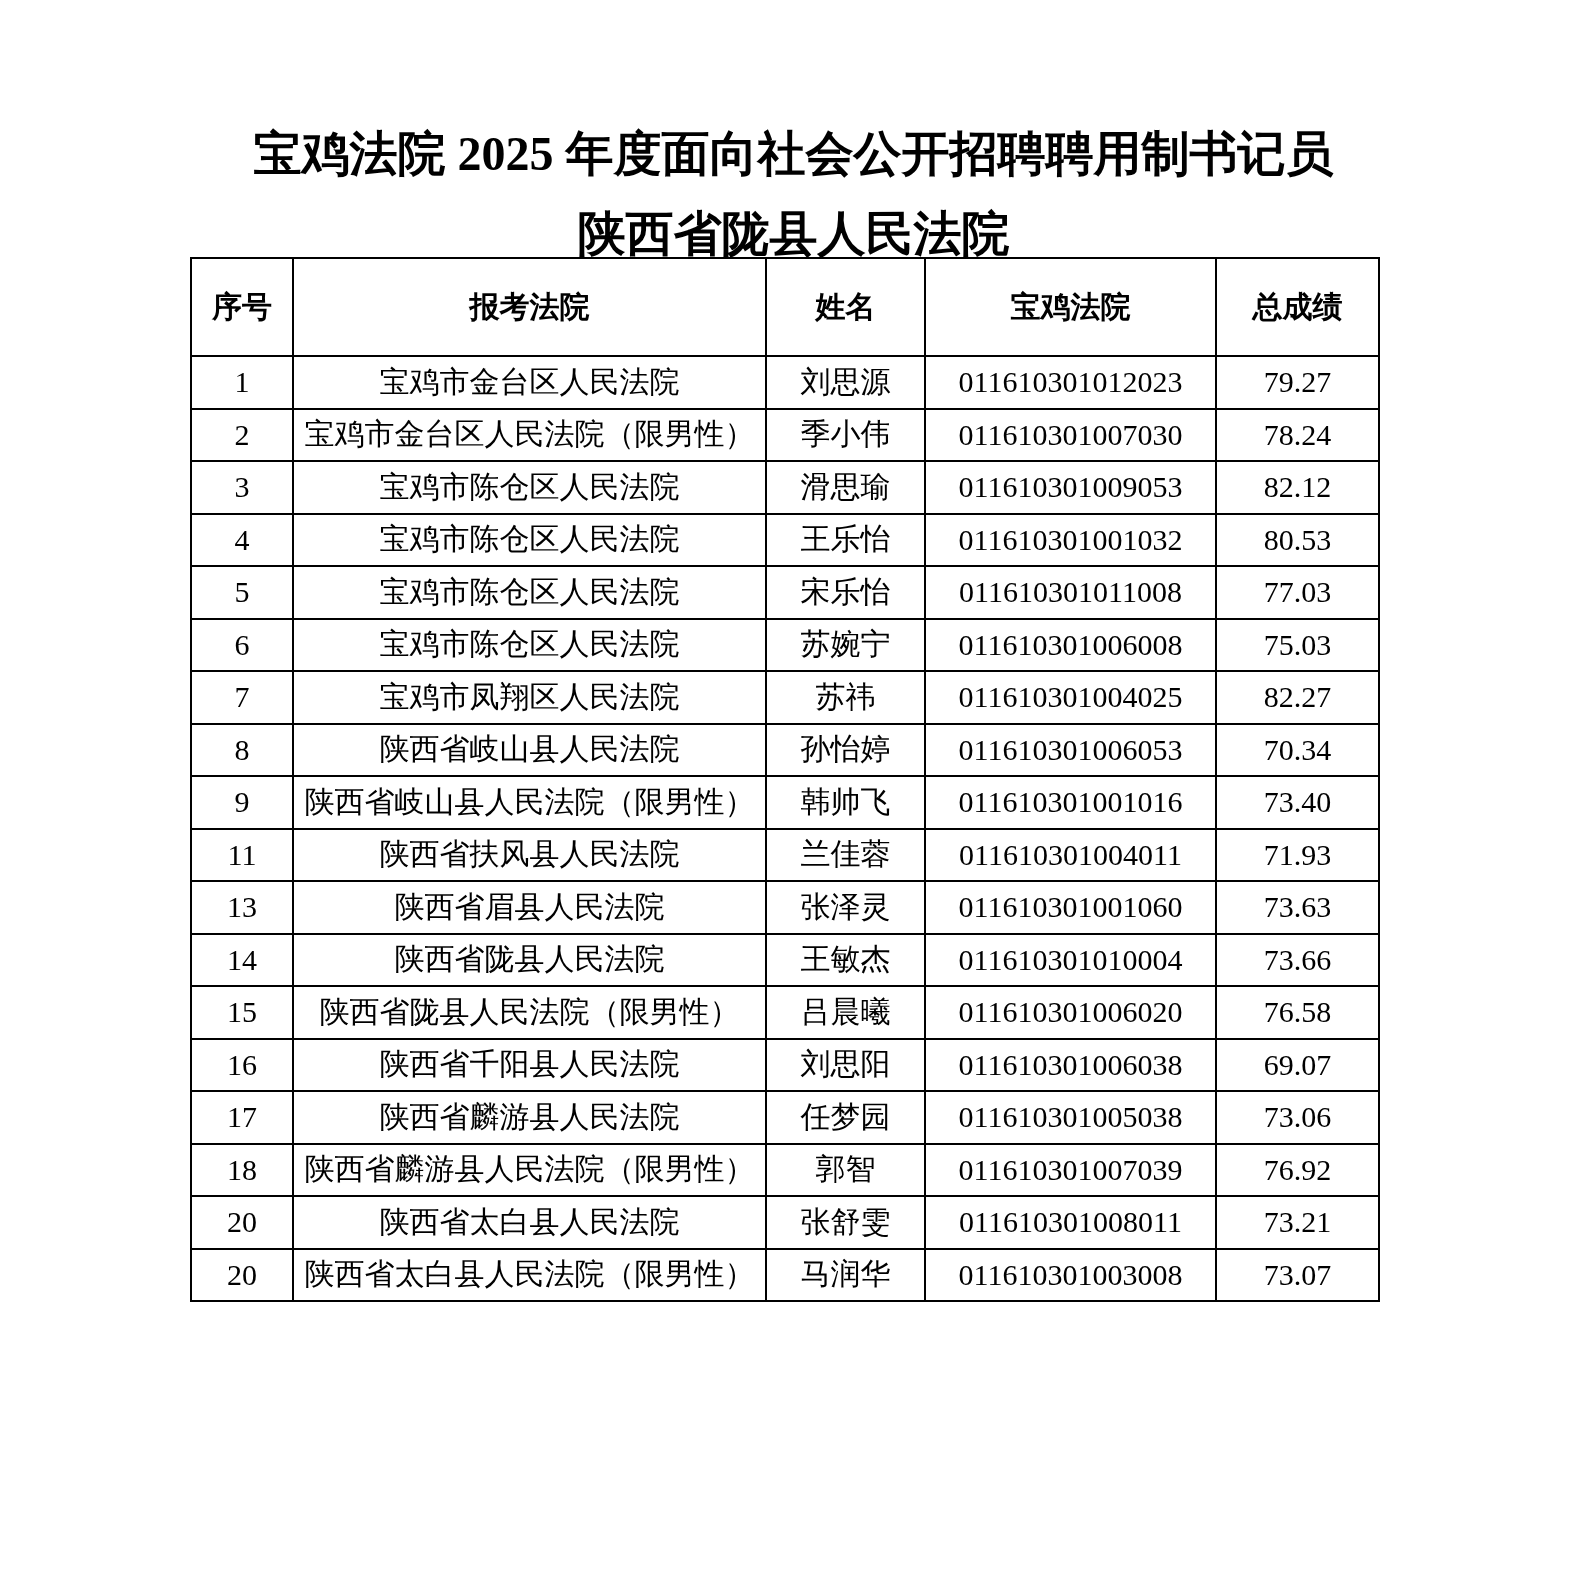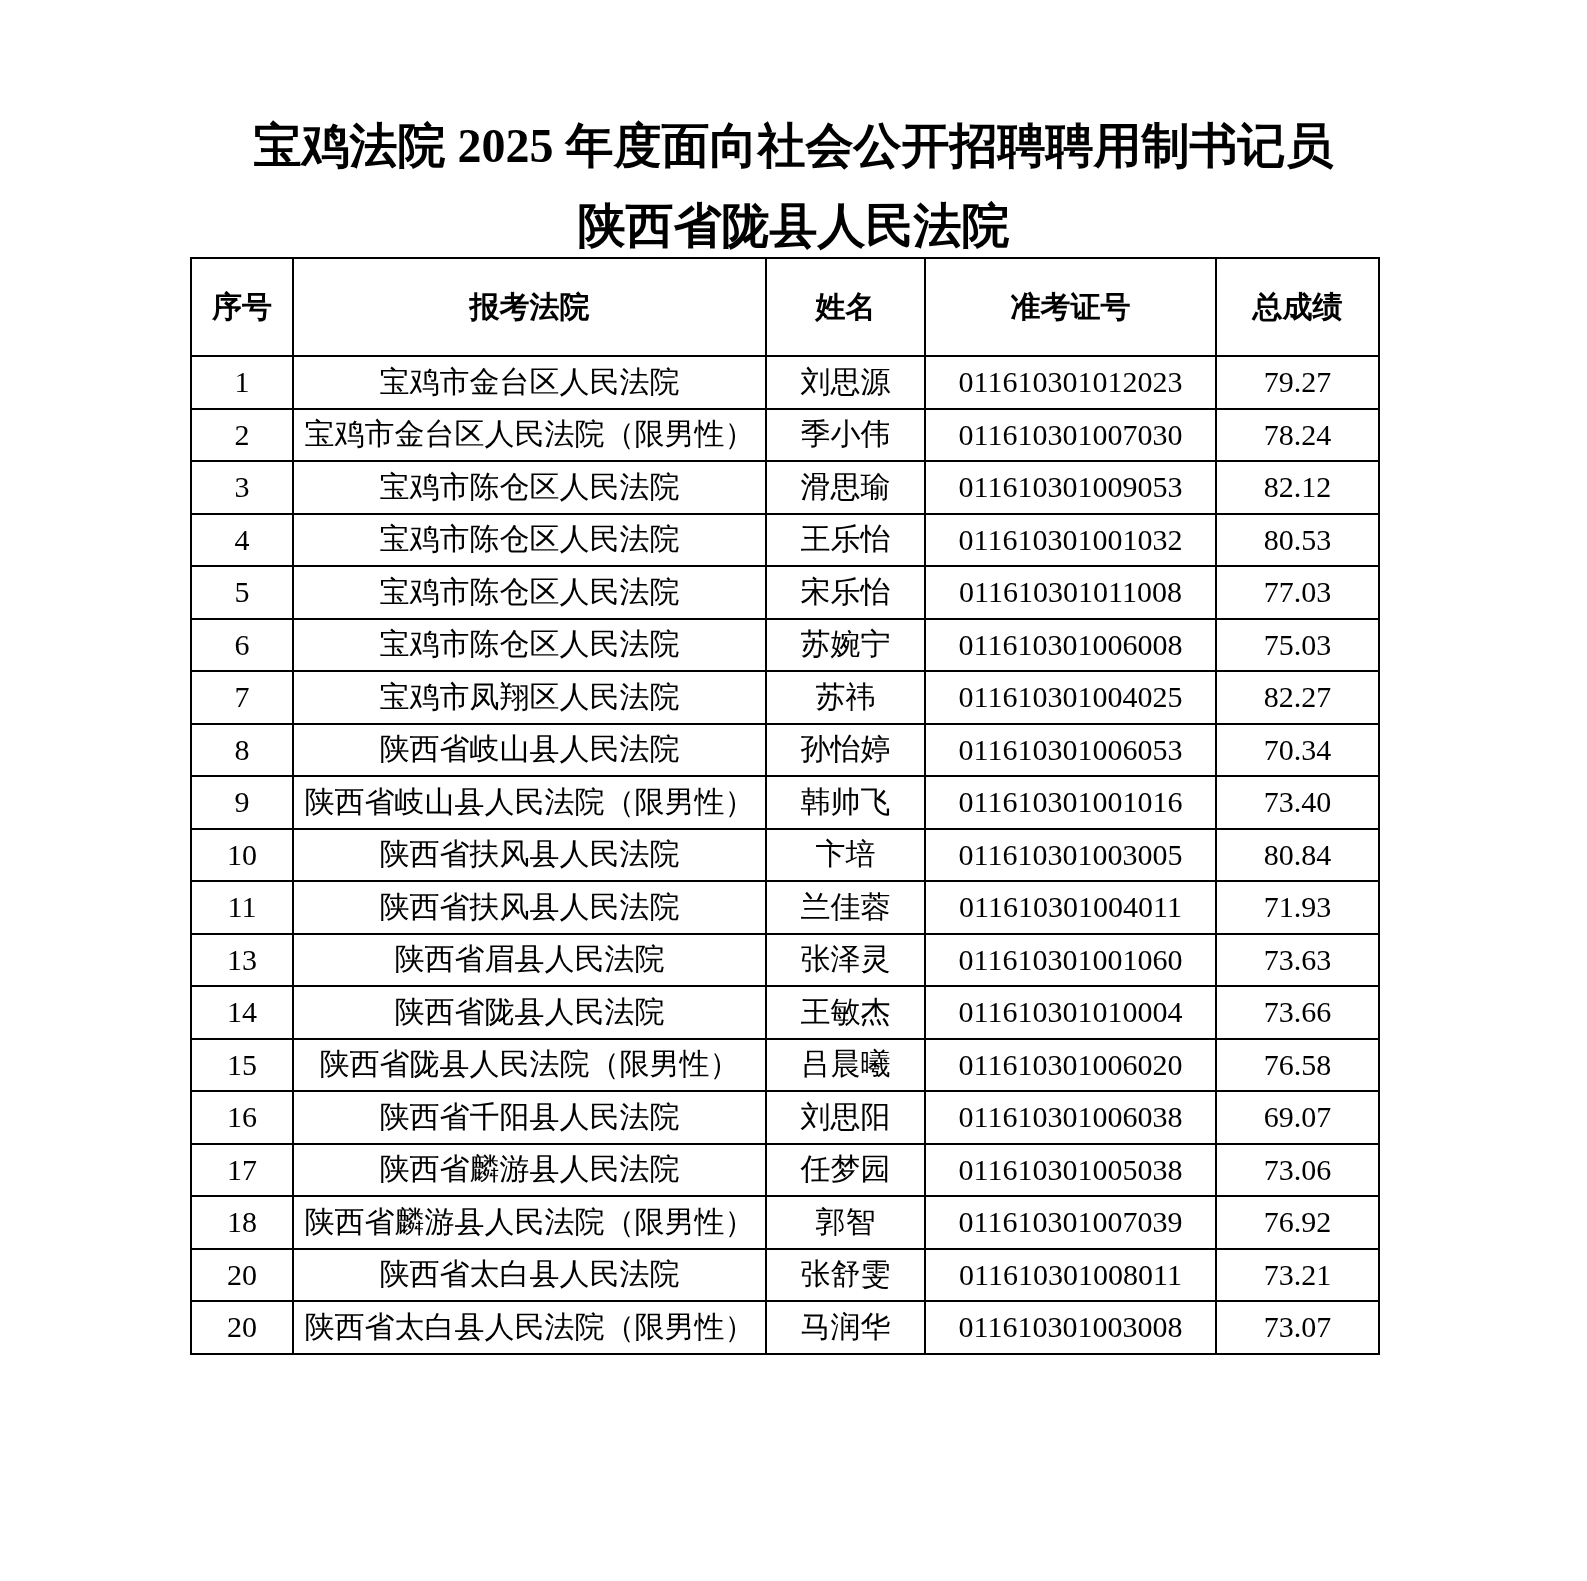--- a/index.html
+++ b/index.html
@@ -17,20 +17,21 @@
   }
   .doc-title {
     position: absolute;
     left: 0;
     width: 100%;
     text-align: center;
     font-weight: bold;
     font-size: 48px;
     line-height: 52px;
     white-space: nowrap;
+    margin-top: 8px;
   }
   .doc-title.line1 { top: 120px; }
   .doc-title.line2 { top: 200px; }
 
   table.roster {
     position: absolute;
     left: 190px;
     top: 257px;
     width: 1188px;
     border-collapse: collapse;
@@ -76,21 +77,21 @@
       <col class="c-court">
       <col class="c-name">
       <col class="c-ticket">
       <col class="c-score">
     </colgroup>
     <thead>
       <tr>
         <th>序号</th>
         <th>报考法院</th>
         <th>姓名</th>
-        <th>准考证号</th>
+        <th>宝鸡法院</th>
         <th>总成绩</th>
       </tr>
     </thead>
     <tbody>
         <tr>
           <td>1</td>
           <td>宝鸡市金台区人民法院</td>
           <td>刘思源</td>
           <td>011610301012023</td>
           <td>79.27</td>
@@ -145,27 +146,20 @@
           <td>70.34</td>
         </tr>
         <tr>
           <td>9</td>
           <td>陕西省岐山县人民法院（限男性）</td>
           <td>韩帅飞</td>
           <td>011610301001016</td>
           <td>73.40</td>
         </tr>
         <tr>
-          <td>10</td>
-          <td>陕西省扶风县人民法院</td>
-          <td>卞培</td>
-          <td>011610301003005</td>
-          <td>80.84</td>
-        </tr>
-        <tr>
           <td>11</td>
           <td>陕西省扶风县人民法院</td>
           <td>兰佳蓉</td>
           <td>011610301004011</td>
           <td>71.93</td>
         </tr>
         <tr>
           <td>13</td>
           <td>陕西省眉县人民法院</td>
           <td>张泽灵</td>

